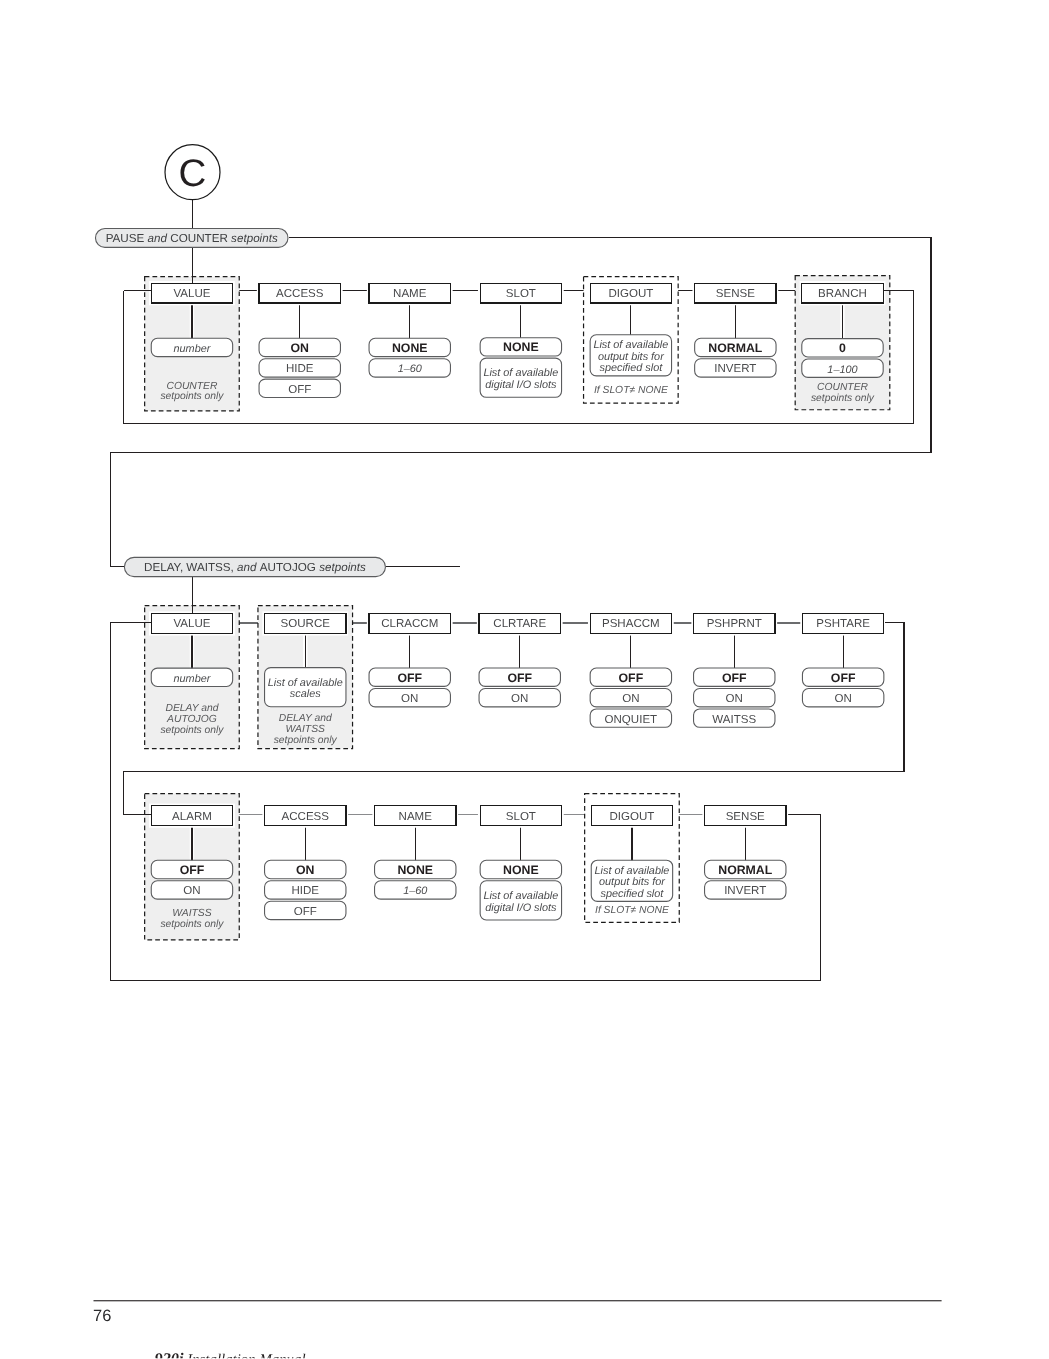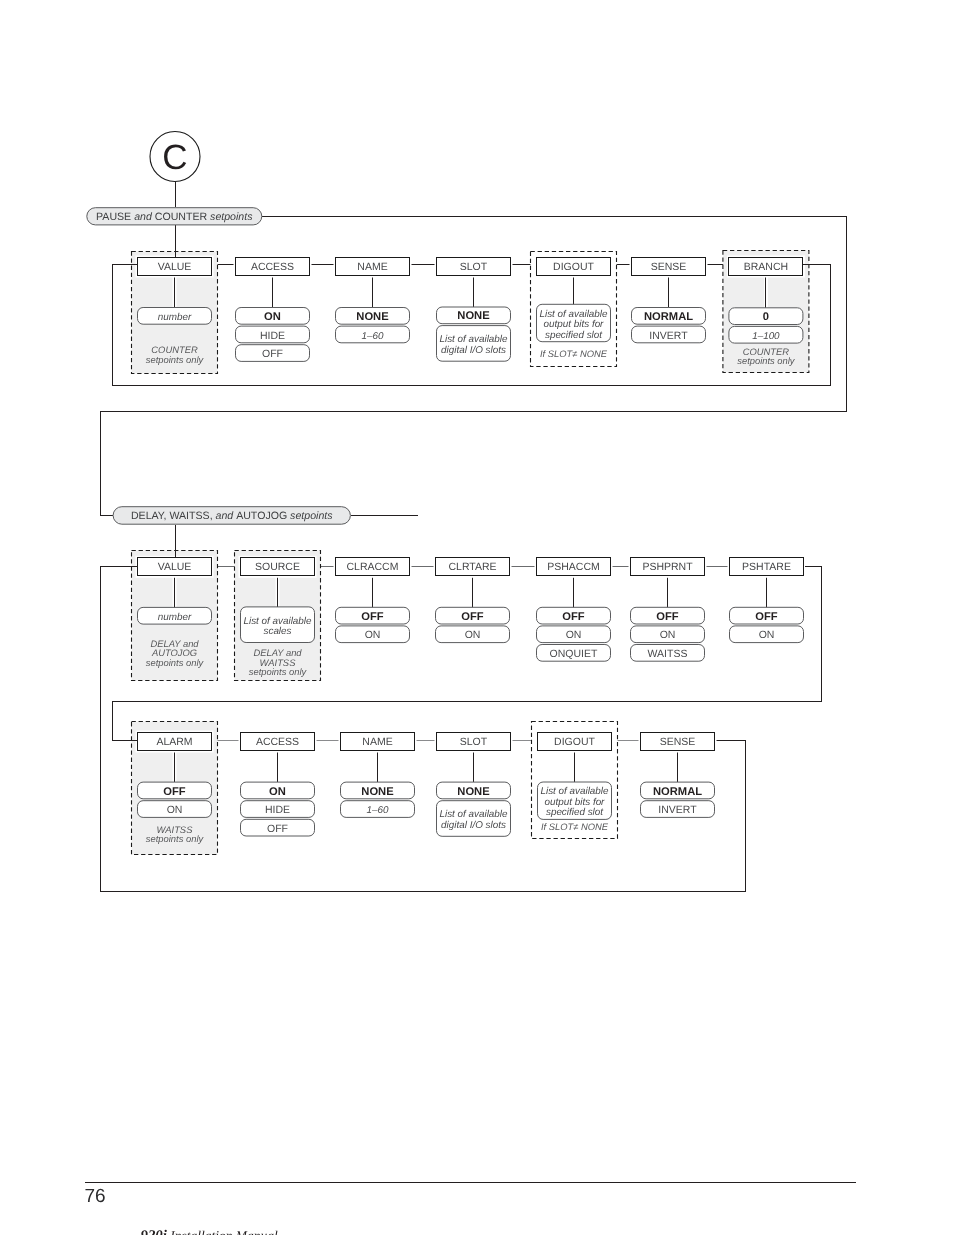--- a/index.html
+++ b/index.html
@@ -17,21 +17,21 @@
   .box{fill:#ffffff;stroke:#1a1a1a;stroke-width:1.15;shape-rendering:crispEdges;}
   .pill{fill:#ffffff;stroke:#5b5c5e;stroke-width:1;}
   .headpill{fill:#e8e9ea;stroke:#5b5c5e;stroke-width:1;}
   .dashgrp{fill:#efefef;stroke:#1a1a1a;stroke-width:1.1;stroke-dasharray:4.3 2.8;}
   .circ{fill:#ffffff;stroke:#1a1a1a;stroke-width:1.1;}
 
   
   #footer{position:absolute;left:0;top:0;width:954px;height:1235px;pointer-events:none;}
   #footrule{position:absolute;left:85px;top:1182.3px;width:771px;height:0;
             border-top:1.4px solid #231f20;}
-  #pagenum{position:absolute;left:84.5px;top:1190px;font-size:19px;line-height:14px;
+  #pagenum{position:absolute;left:84.5px;top:1190px;font-size:15px;line-height:14px;
            font-family:"Liberation Sans", sans-serif;color:#2b2b2d;text-align:right;}
   #foottitle{position:absolute;left:140.5px;top:1189px;line-height:14px;
              font-family:Liberation Serif, serif;color:#231f20;white-space:pre;margin-top:40px;}
   #foottitle .brand{font-weight:bold;font-style:italic;font-size:14.8px;}
   #foottitle .rest{font-style:italic;font-size:13.5px;}
 </style>
 </head>
 <body>
 
 <div id="page">

